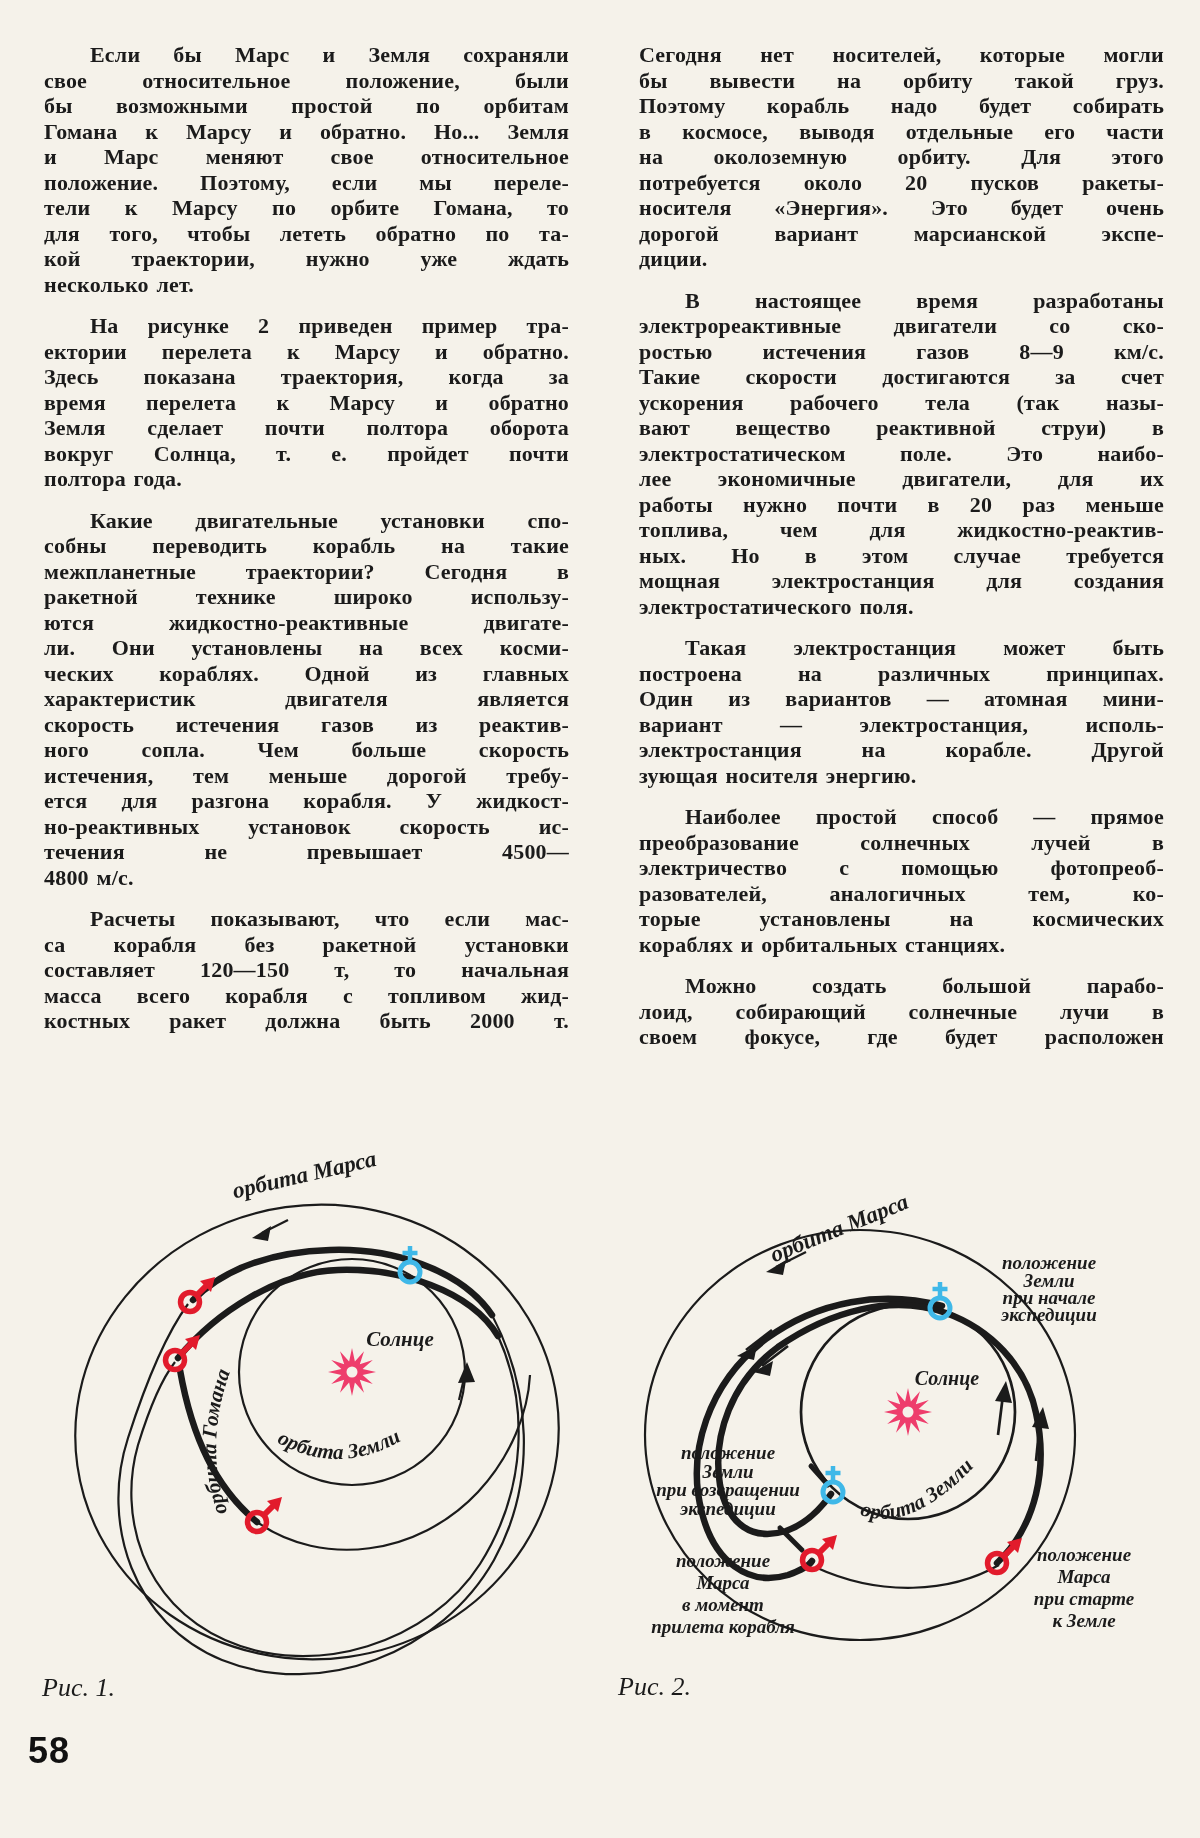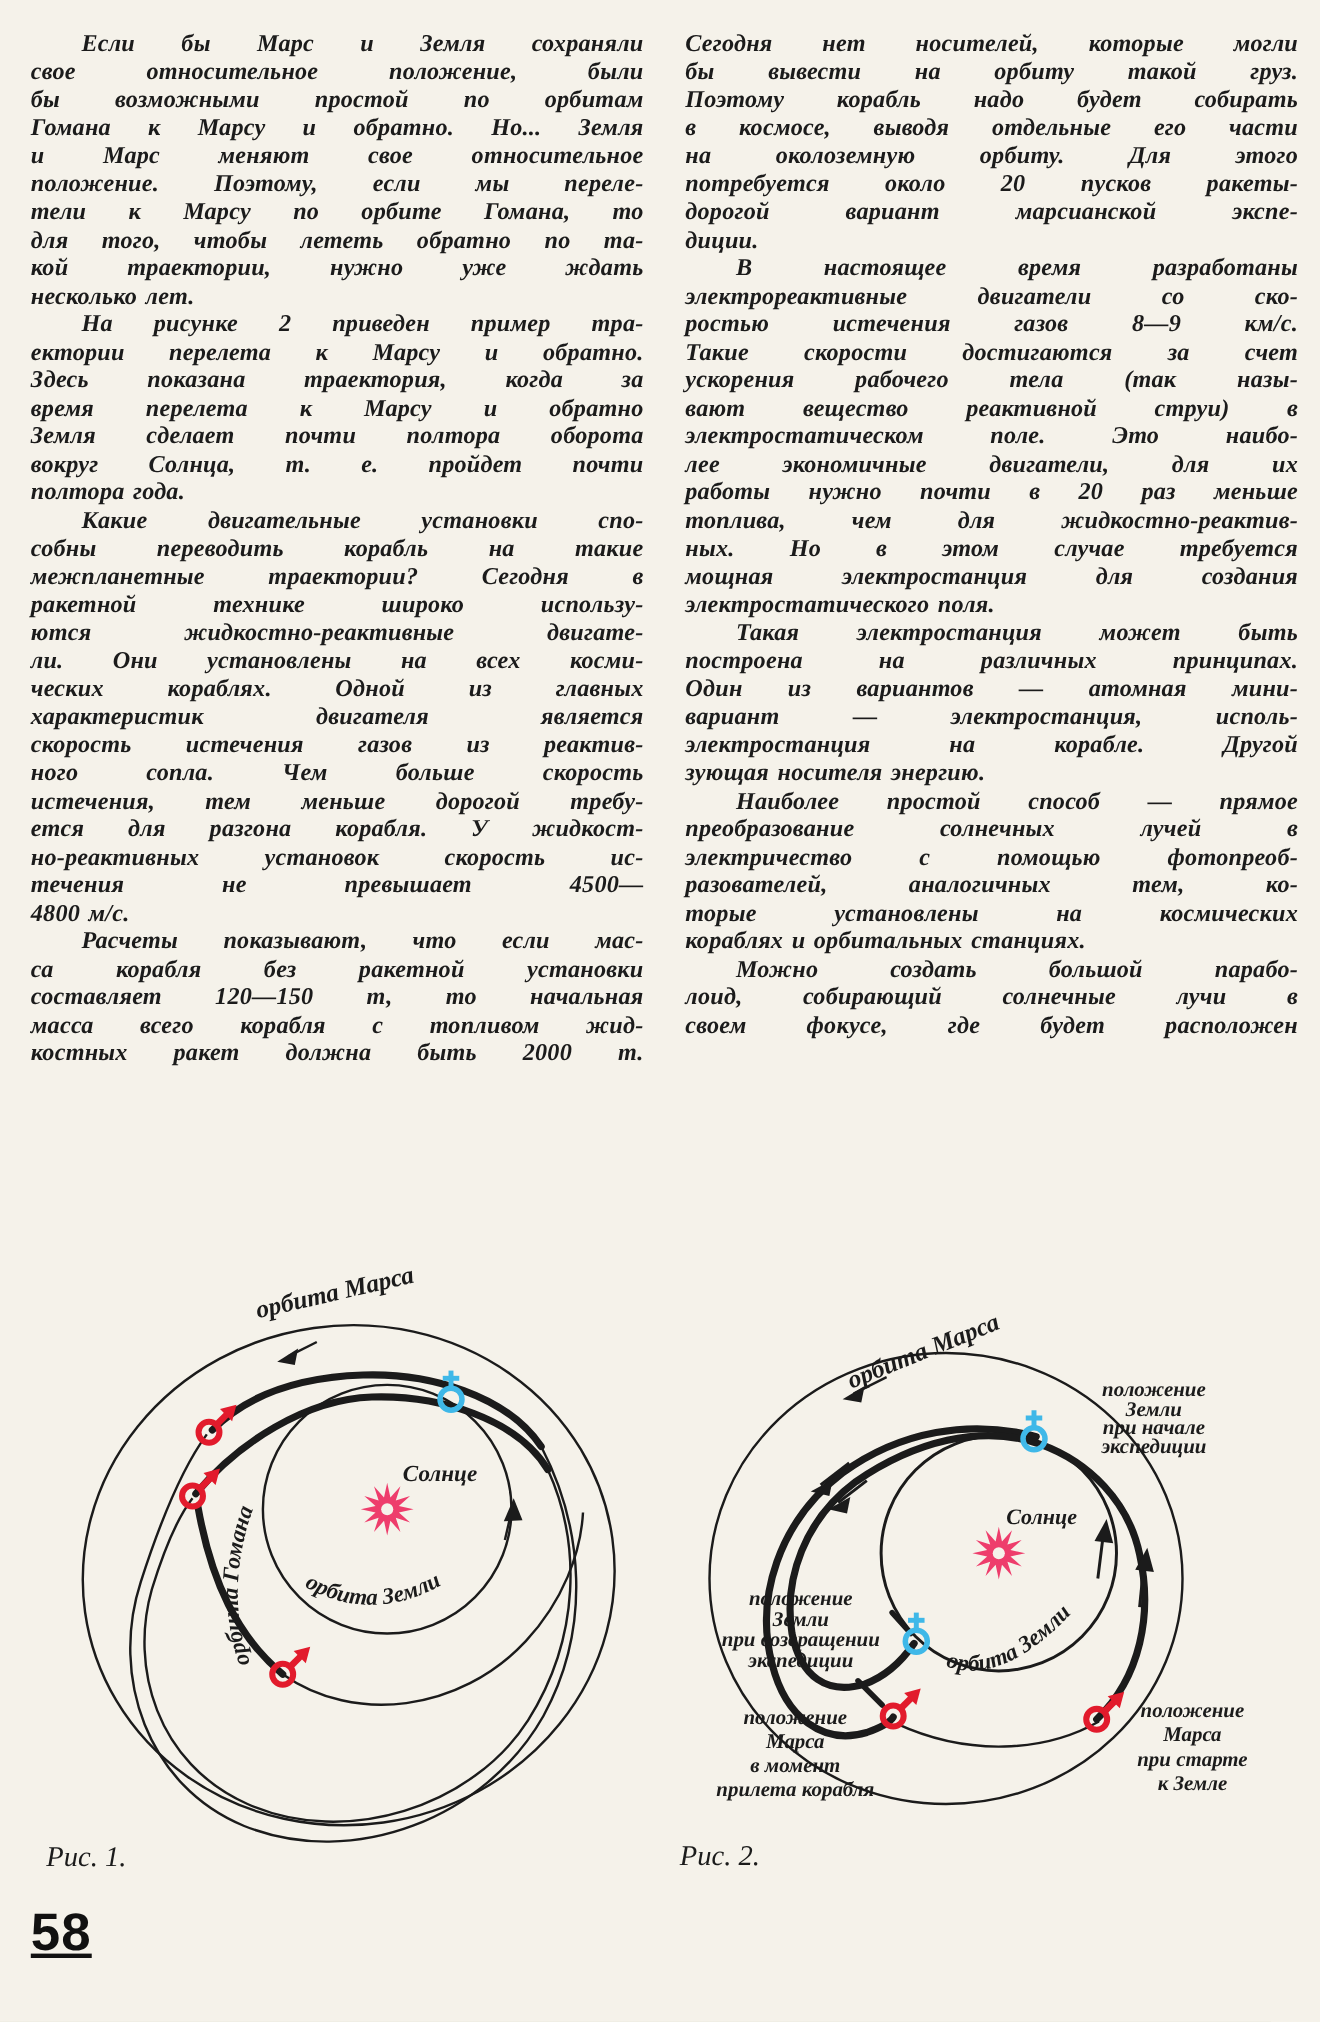--- a/index.html
+++ b/index.html
@@ -4,42 +4,42 @@
 <style>
   html,body{margin:0;padding:0;background:#e9e6de;}
   .page{
     position:relative;width:1200px;height:1838px;margin:0 auto;
     background:#f5f2ea;color:#1b1b1b;
     font-family:"Liberation Serif",serif;overflow:hidden;
   }
   .col{position:absolute;top:26px;width:557px;}
   .col-left{left:28px;}
   .col-right{left:623px;}
-  .para{margin:0;font-style:italic;}
+  .para{margin:16px;}
   .tline{
     font-size:22px;font-weight:700;height:25.5px;line-height:25.5px;
     text-align:justify;text-align-last:justify;
     letter-spacing:.2px;word-spacing:2px;white-space:nowrap;overflow:visible;
   }
   .tline.endline{text-align-last:left;}
   .tline.ind{text-indent:46px;}
   .fig{position:absolute;}
   .fig1{left:30px;top:1140px;width:540px;height:570px;}
   .fig2{left:590px;top:1195px;width:590px;height:510px;}
   .thin{fill:none;stroke:#1b1b1b;stroke-width:2.2px;}
   .thin25{fill:none;stroke:#1b1b1b;stroke-width:2.7px;}
   .thick{fill:none;stroke:#1b1b1b;stroke-width:6.5px;stroke-linecap:round;}
   .lead{stroke:#1b1b1b;stroke-width:5px;stroke-linecap:round;}
   .ah{fill:#1b1b1b;stroke:none;}
   .flab{font-family:"Liberation Serif",serif;font-style:italic;font-weight:700;fill:#1b1b1b;}
   .fcap{font-family:"Liberation Serif",serif;font-style:italic;font-weight:400;font-size:26px;fill:#1b1b1b;}
   .pagenum{
     position:absolute;left:28px;top:1730px;
     font-family:"Liberation Sans",sans-serif;font-weight:700;
-    font-size:48px;letter-spacing:1px;color:#111;text-decoration:underline;
+    font-size:36px;letter-spacing:1px;color:#111;
   }
 </style>
 </head>
 <body>
 
 <div class="page">
 
   <div class="col col-left">
       <div class="para">
         <div class="tline ind">Если бы Марс и Земля сохраняли</div>
@@ -88,20 +88,21 @@
       </div>
     </div>
   <div class="col col-right">
       <div class="para">
         <div class="tline">Сегодня нет носителей, которые могли</div>
         <div class="tline">бы вывести на орбиту такой груз.</div>
         <div class="tline">Поэтому корабль надо будет собирать</div>
         <div class="tline">в космосе, выводя отдельные его части</div>
         <div class="tline">на околоземную орбиту. Для этого</div>
         <div class="tline">потребуется около 20 пусков ракеты-</div>
+        <div class="tline">носителя «Энергия». Это будет очень</div>
         <div class="tline">дорогой вариант марсианской экспе-</div>
         <div class="tline endline">диции.</div>
       </div>
       <div class="para">
         <div class="tline ind">В настоящее время разработаны</div>
         <div class="tline">электрореактивные двигатели со ско-</div>
         <div class="tline">ростью истечения газов 8—9 км/с.</div>
         <div class="tline">Такие скорости достигаются за счет</div>
         <div class="tline">ускорения рабочего тела (так назы-</div>
         <div class="tline">вают вещество реактивной струи) в</div>

